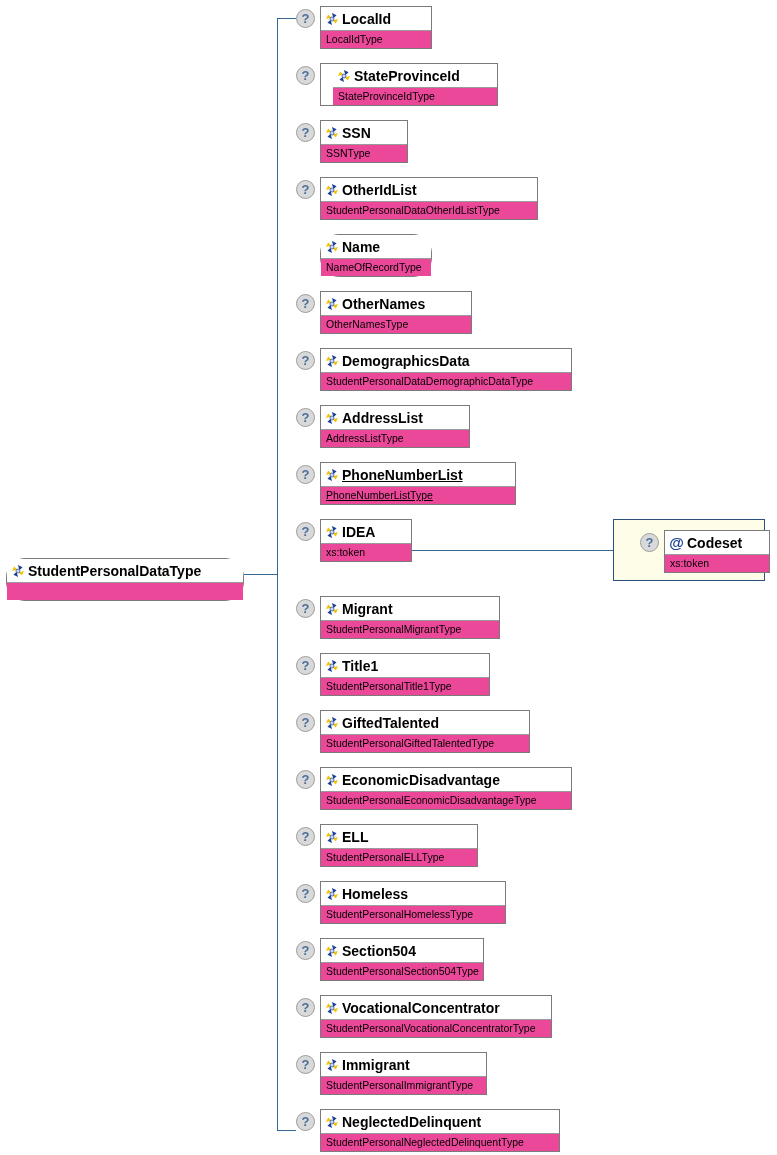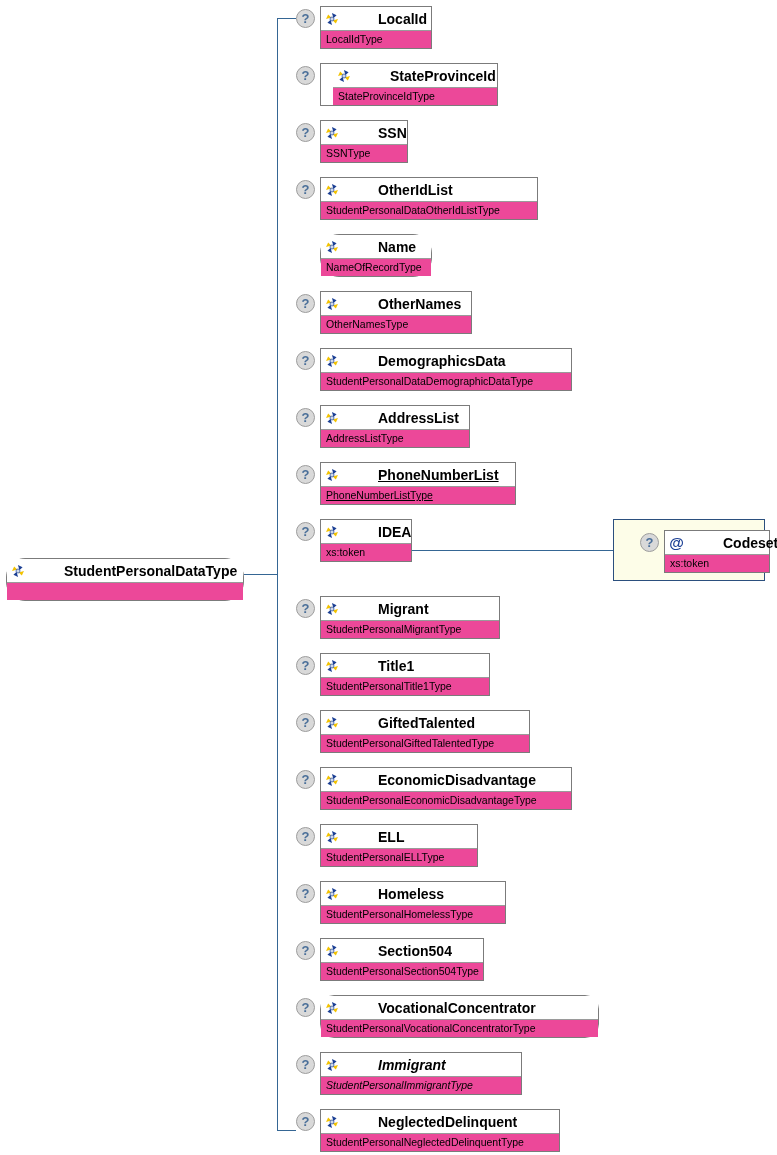--- a/index.html
+++ b/index.html
@@ -19,21 +19,21 @@
   .nodebox{
     position:absolute;left:24px;top:0;
     border:1px solid #7b7b7b;
     background:#ffffff;
     box-sizing:border-box;
   }
   .nodebox.noq{left:0px;border-radius:19px;}
   .nrow{
     display:flex;align-items:center;
     height:23px;padding:0 5px 0 4px;
-    background:#ffffff;white-space:nowrap;gap:36px;
+    background:#ffffff;white-space:nowrap;
   }
   .nname{
     font-size:14px;font-weight:bold;color:#000000;
     letter-spacing:0px;line-height:14px;padding-left:3px;
   }
   .ntype{
     height:17px;line-height:17px;
     background:#ec4899;
     border-top:1px solid #9a9a9a;
     font-size:10.5px;color:#000000;
@@ -358,37 +358,37 @@
                 <path d="M1.2 8 L3.6 2.8 L7.2 6.4 Z" fill="#f2c200"></path>
                 <circle cx="8" cy="8" r="2.3" fill="#cfd8e8" stroke="#1b3f94" stroke-width="0.8"></circle>
               </svg></span>
             <span class="nname">Section504</span>
           </div>
           <div class="ntype">StudentPersonalSection504Type</div>
         </div>
       </div>
       <div class="node" style="left: 296px; top: 995px;">
         <div class="qmark">?</div>
-        <div class="nodebox" style="width: 279px; border-radius: 14px;">
+        <div class="nodebox" style="width: 232px;">
           <div class="nrow">
             <span class="eicon"><svg viewBox="0 0 16 16" width="14" height="14">
                 <path d="M8 1.2 L13.2 3.6 L9.6 7.2 Z" fill="#1b3f94"></path>
                 <path d="M14.8 8 L12.4 13.2 L8.8 9.6 Z" fill="#f2c200"></path>
                 <path d="M8 14.8 L2.8 12.4 L6.4 8.8 Z" fill="#1b3f94"></path>
                 <path d="M1.2 8 L3.6 2.8 L7.2 6.4 Z" fill="#f2c200"></path>
                 <circle cx="8" cy="8" r="2.3" fill="#cfd8e8" stroke="#1b3f94" stroke-width="0.8"></circle>
               </svg></span>
             <span class="nname">VocationalConcentrator</span>
           </div>
           <div class="ntype">StudentPersonalVocationalConcentratorType</div>
         </div>
       </div>
       <div class="node" style="left: 296px; top: 1052px;">
         <div class="qmark">?</div>
-        <div class="nodebox" style="width: 202px; font-style: italic;">
+        <div class="nodebox" style="width: 167px;">
           <div class="nrow">
             <span class="eicon"><svg viewBox="0 0 16 16" width="14" height="14">
                 <path d="M8 1.2 L13.2 3.6 L9.6 7.2 Z" fill="#1b3f94"></path>
                 <path d="M14.8 8 L12.4 13.2 L8.8 9.6 Z" fill="#f2c200"></path>
                 <path d="M8 14.8 L2.8 12.4 L6.4 8.8 Z" fill="#1b3f94"></path>
                 <path d="M1.2 8 L3.6 2.8 L7.2 6.4 Z" fill="#f2c200"></path>
                 <circle cx="8" cy="8" r="2.3" fill="#cfd8e8" stroke="#1b3f94" stroke-width="0.8"></circle>
               </svg></span>
             <span class="nname">Immigrant</span>
           </div>

